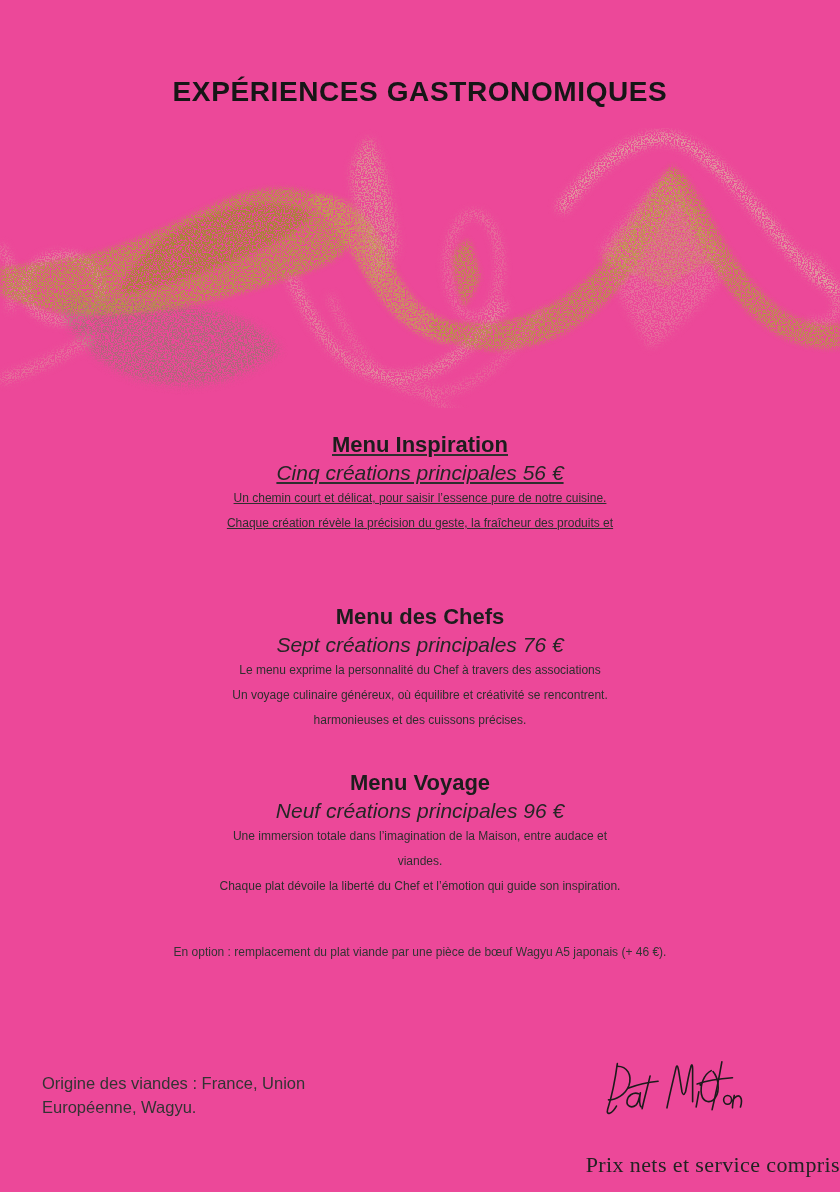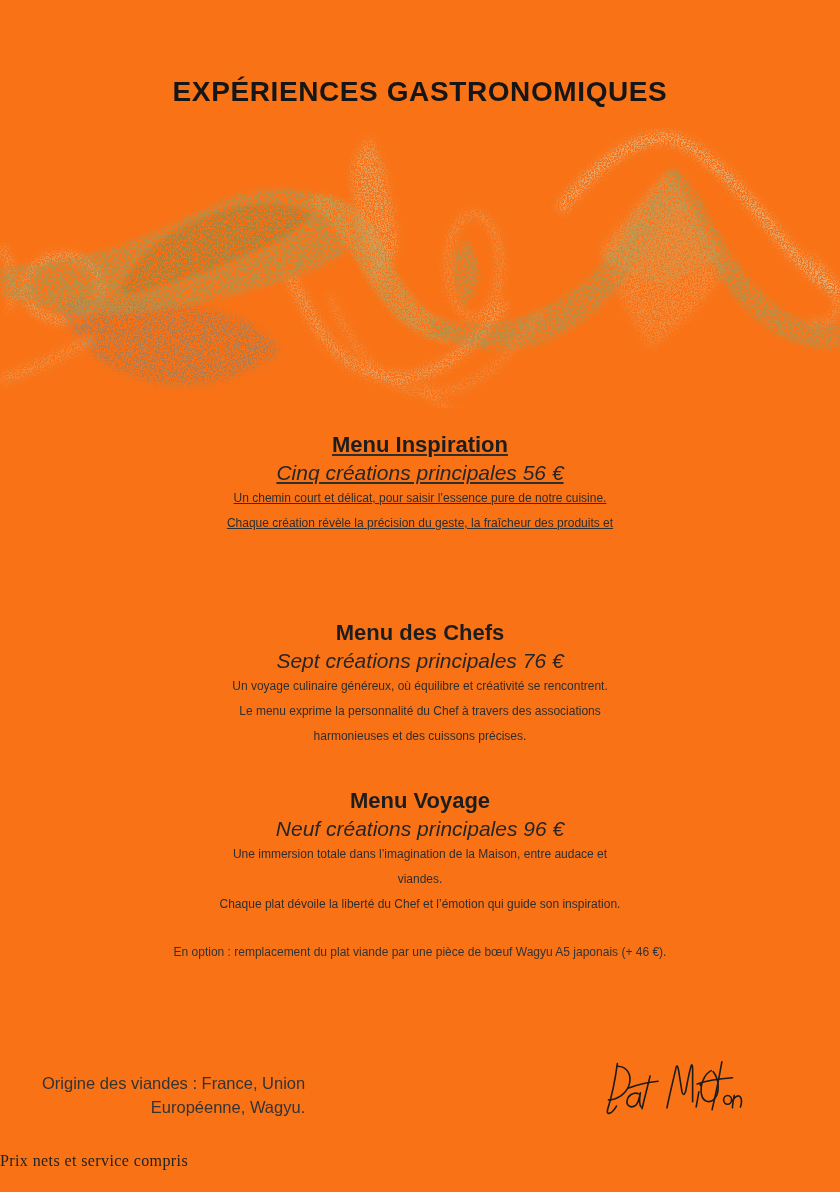--- a/index.html
+++ b/index.html
@@ -1,21 +1,21 @@
 <!DOCTYPE html>
 <html><head>
 <meta charset="utf-8">
 <style>
   * { margin:0; padding:0; box-sizing:border-box; }
   html,body { background:#888; }
   .page {
     position:relative;
     width:840px; height:1192px;
     margin:0 auto;
-    background:#f97316;
+    background:#ec4899;
     overflow:hidden;
     font-family:"Liberation Sans", sans-serif;
     color:#2e2e2e;
   }
   .title {
     position:absolute; top:76px; left:0; width:100%;
     text-align:center;
     font-size:28px; font-weight:800; letter-spacing:.6px;
     color:#161616;
   }
@@ -25,38 +25,38 @@
   .menu-section .menu-name {
     font-size:22px; font-weight:700; color:#1d1d1d; line-height:28px;
   }
   .menu-section .menu-subtitle {
     font-style:italic; font-size:21px; color:#262626; line-height:27px;
   }
   .menu-section .desc-line {
     font-size:12px; color:#2e2e2e; line-height:25px;
   }
   .m1 { top:431px;text-decoration:underline; }
-  .m2 { top:619px;text-align:center; }
-  .m3 { top:787px; }
+  .m2 { top:603px;text-align:center; }
+  .m3 { top:769px; }
 
   .option-note {
     position:absolute; top:945px; left:0; width:100%;
     text-align:center; font-size:12px; color:#333333;
   }
   .origin-note {
     position:absolute; top:1071px; left:42px;
-    text-align:right; font-size:16.5px; color:#333333; line-height:24px;
+    text-align:left; font-size:16.5px; color:#333333; line-height:24px;
   }
   .signature { position:absolute; top:1053px; left:589px; width:155px; height:76px; }
   .signature svg { display:block; width:100%; height:100%; }
   .footer-note {
     position:absolute; top:1152px; left:0; width:100%;
-    text-align:left;
+    text-align:right;
     font-family:"Liberation Serif", serif;
-    font-size:16px; letter-spacing:.4px; color:#222222;
+    font-size:22px; letter-spacing:.4px; color:#222222;
   }
 </style>
 </head>
 <body>
 
 <div class="page">
 
   <div class="title">EXPÉRIENCES GASTRONOMIQUES</div>
 
   <svg class="wave" viewBox="0 0 840 280" xmlns="http://www.w3.org/2000/svg" aria-hidden="true">
@@ -105,22 +105,22 @@
   <section class="menu-section m1">
     <div class="menu-name">Menu Inspiration</div>
     <div class="menu-subtitle">Cinq créations principales 56 €</div>
     <div class="desc-line">Un chemin court et délicat, pour saisir l’essence pure de notre cuisine.</div>
     <div class="desc-line">Chaque création révèle la précision du geste, la fraîcheur des produits et</div>
   </section>
 
   <section class="menu-section m2">
     <div class="menu-name">Menu des Chefs</div>
     <div class="menu-subtitle">Sept créations principales 76 €</div>
+    <div class="desc-line">Le menu exprime la personnalité du Chef à travers des associations</div>
     <div class="desc-line">Un voyage culinaire généreux, où équilibre et créativité se rencontrent.</div>
-    <div class="desc-line">Le menu exprime la personnalité du Chef à travers des associations</div>
     <div class="desc-line">harmonieuses et des cuissons précises.</div>
   </section>
 
   <section class="menu-section m3">
     <div class="menu-name">Menu Voyage</div>
     <div class="menu-subtitle">Neuf créations principales 96 €</div>
     <div class="desc-line">Une immersion totale dans l’imagination de la Maison, entre audace et</div>
     <div class="desc-line">viandes.</div>
     <div class="desc-line">Chaque plat dévoile la liberté du Chef et l’émotion qui guide son inspiration.</div>
   </section>

